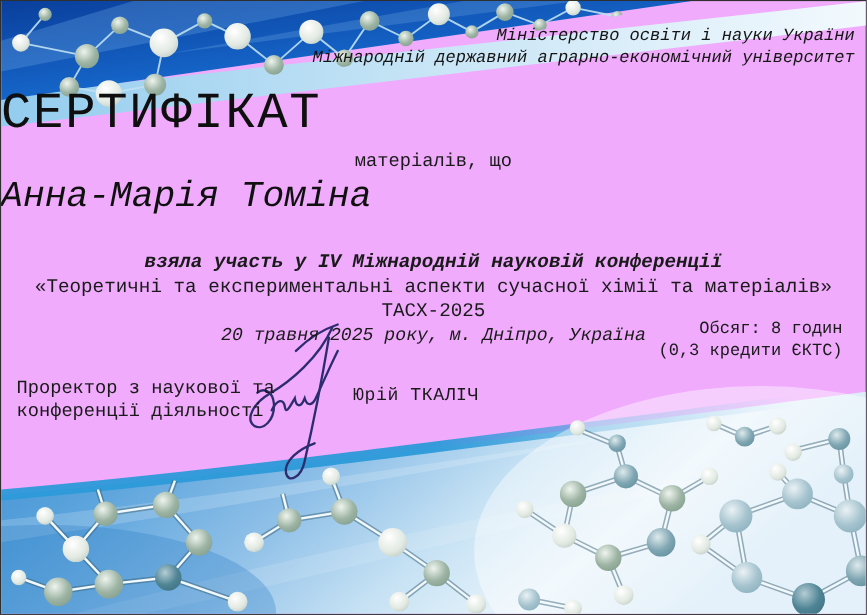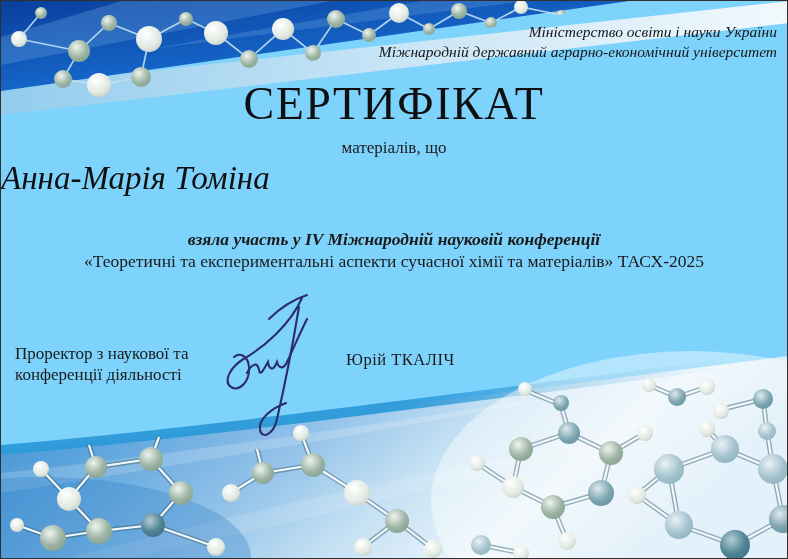--- a/index.html
+++ b/index.html
@@ -1,33 +1,33 @@
 <!DOCTYPE html>
 <html><head>
 <meta charset="utf-8">
 <style>
   html,body{margin:0;padding:0;background:#888;}
   #page{
     position:relative;width:786px;height:557px;margin:0 auto;
-    background:#7dd3fc;overflow:hidden;border:1px solid #2f2f2f;
-    font-family:Liberation Serif, serif;color:#1a1a1a;
+    background:#f0abfc;overflow:hidden;border:1px solid #2f2f2f;
+    font-family:Liberation Mono, monospace;color:#1a1a1a;
   }
   #decor{position:absolute;left:0;top:0;width:788px;height:559px;z-index:0;}
   .txt{position:absolute;z-index:2;}
   .ministry{right:10px;top:21px;text-align:right;font-style:italic;font-size:15.5px;line-height:20px;color:#161616;}
-  .title{left:0;top:76px;width:100%;text-align:center;font-size:46px;letter-spacing:1.5px;font-weight:500;color:#0f0f0f;}
+  .title{left:0;top:76px;width:100%;font-size:46px;letter-spacing:1.5px;font-weight:500;color:#0f0f0f;}
   .certifies{left:0;top:137px;width:100%;text-align:center;font-size:17px;}
   .name{left:0;top:159px;width:100%;font-style:italic;font-size:33px;color:#101010;}
   .bodylines{left:0;top:216px;width:100%;text-align:center;margin-top:12px;}
   .line-part{font-size:17.5px;font-weight:bold;font-style:italic;line-height:21px;}
   .line-conf{font-size:17.5px;line-height:22px;}
   .line-date{font-size:16.5px;font-style:italic;line-height:21px;}
   .workload{right:21px;top:289px;text-align:right;font-size:15.5px;line-height:19.5px;}
   .position{left:14px;top:342px;font-size:17px;line-height:21px;}
-  .signer{left:345px;top:349px;font-size:16.5px;letter-spacing:.5px;text-align:right;}
+  .signer{left:320px;top:349px;font-size:16.5px;letter-spacing:.5px;text-align:right;}
 </style>
 </head>
 <body>
 
 <div id="page">
 
   <svg id="decor" viewBox="0 0 788 559" xmlns="http://www.w3.org/2000/svg">
     <defs>
       <linearGradient id="topBandG" x1="0" y1="0" x2="0.8" y2="1">
         <stop offset="0" stop-color="#0a3f9c"></stop>
@@ -206,22 +206,27 @@
 
   <div class="txt title">СЕРТИФІКАТ</div>
 
   <div class="txt certifies">матеріалів, що</div>
 
   <div class="txt name">Анна-Марія Томіна</div>
 
   <div class="txt bodylines">
     <div class="line-part">взяла участь у IV Міжнародній науковій конференції</div>
     <div class="line-conf">«Теоретичні та експериментальні аспекти сучасної хімії та матеріалів» ТАСХ-2025</div>
-  </div>
-
+    <div class="line-date">20 травня 2025 року, м. Дніпро, Україна</div>
+  </div>
+
+  <div class="txt workload">
+    <div>Обсяг: 8 годин</div>
+    <div>(0,3 кредити  ЄКТС)</div>
+  </div>
 
   <div class="txt position">
     <div>Проректор з наукової та</div>
     <div>конференції діяльності</div>
   </div>
 
   <div class="txt signer">Юрій ТКАЛІЧ</div>
 
 </div>
 

